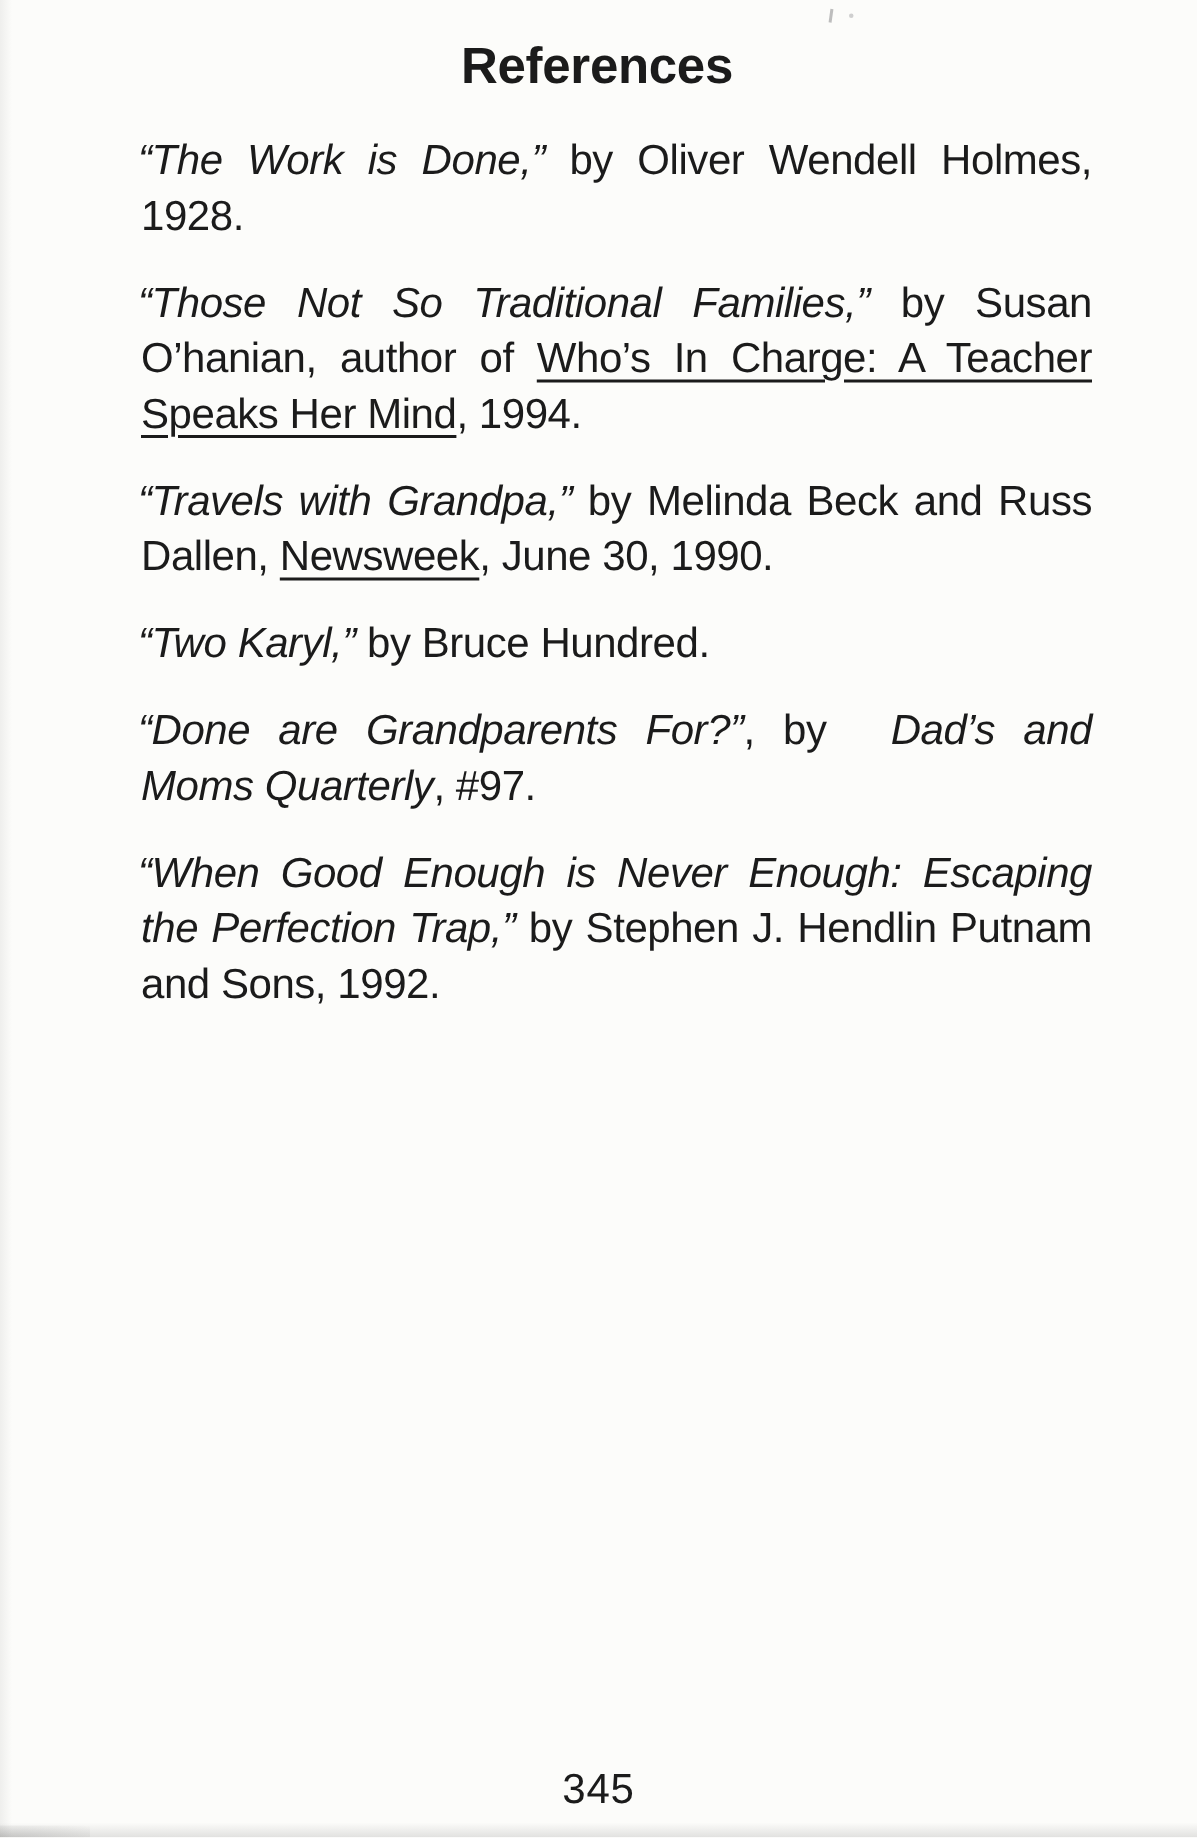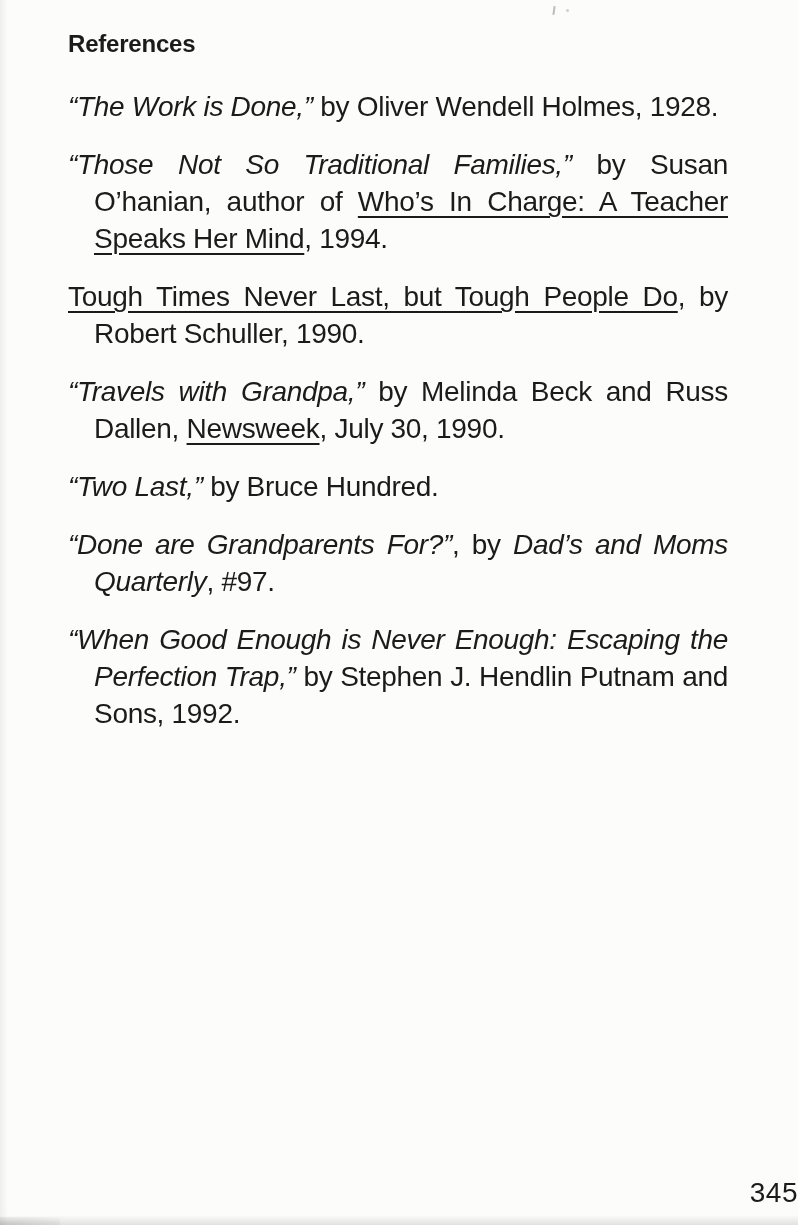--- a/index.html
+++ b/index.html
@@ -16,53 +16,54 @@
     font-family: "Liberation Sans", sans-serif;
     overflow: hidden;
   }
   .content {
     position: absolute;
     top: 26px;
     left: 68px;
     width: 660px;
   }
   .title {
-    font-size: 24px;
+    font-size: 34px;
     font-weight: 700;
     line-height: 36px;
+    text-align: center;
     margin: 0 0 26px 0;
     letter-spacing: -0.2px;
   }
   .ref-entry {
     font-size: 28px;
     line-height: 37px;
     letter-spacing: -0.3px;
     text-align: justify;
     padding-left: 26px;
     text-indent: -26px;
     margin: 0 0 21px 0;
   }
   .seg.regular { font-style: normal; }
-  .seg.italic { font-style: italic; }
+  .seg.italic { font-style: italic; margin-left: 24px; }
   .seg.underline {
     text-decoration: underline;
     text-decoration-thickness: 2px;
     text-underline-offset: 5px;
   }
   .seg.italic-underline {
     text-decoration: underline;
     text-decoration-thickness: 2px;
     text-underline-offset: 5px;
   }
   .page-number {
     position: absolute;
     top: 1176px;
     left: 0;
     width: 798px;
-    text-align: right;
+    text-align: center;
     font-size: 28px;
     line-height: 34px;
     letter-spacing: 0.5px;
   }
   
   .speck1 {
     position: absolute;
     left: 553px;
     top: 6px;
     width: 2px;
@@ -106,23 +107,22 @@
 
 <div class="page" style="--paper: #fcfcfa; --ink: #1b1b1b;">
   <div class="speck1"></div>
   <div class="speck2"></div>
 
   <div class="content">
     <h1 class="title">References</h1>
     <div class="refs">
         <p class="ref-entry"><span class="seg italic">“The Work is Done,” </span><span class="seg regular">by Oliver Wendell Holmes, 1928.</span></p>
         <p class="ref-entry"><span class="seg italic">“Those Not So Traditional Families,” </span><span class="seg regular">by Susan O’hanian, author of </span><span class="seg underline">Who’s In Charge: A Teacher Speaks Her Mind</span><span class="seg regular">, 1994.</span></p>
-        <p class="ref-entry"><span class="seg underline">Tough Times Never Last, but Tough People Do</span><span class="seg regular">, by Robert Schuller, 1990.</span></p>
-        <p class="ref-entry"><span class="seg italic">“Travels with Grandpa,” </span><span class="seg regular">by Melinda Beck and Russ Dallen, </span><span class="seg italic-underline">Newsweek</span><span class="seg regular">, July 30, 1990.</span></p>
-        <p class="ref-entry"><span class="seg italic">“Two Last,” </span><span class="seg regular">by Bruce Hundred.</span></p>
+        <p class="ref-entry"><span class="seg italic">“Travels with Grandpa,” </span><span class="seg regular">by Melinda Beck and Russ Dallen, </span><span class="seg italic-underline">Newsweek</span><span class="seg regular">, June 30, 1990.</span></p>
+        <p class="ref-entry"><span class="seg italic">“Two Karyl,” </span><span class="seg regular">by Bruce Hundred.</span></p>
         <p class="ref-entry"><span class="seg italic">“Done are Grandparents For?”</span><span class="seg regular">, by </span><span class="seg italic">Dad’s and Moms Quarterly</span><span class="seg regular">, #97.</span></p>
         <p class="ref-entry"><span class="seg italic">“When Good Enough is Never Enough: Escaping the Perfection Trap,” </span><span class="seg regular">by Stephen J. Hendlin Putnam and Sons, 1992.</span></p>
       </div>
   </div>
 
   <div class="page-number">345</div>
 
   <div class="edge-left"></div>
   <div class="edge-bottom"></div>
   <div class="edge-corner"></div>

